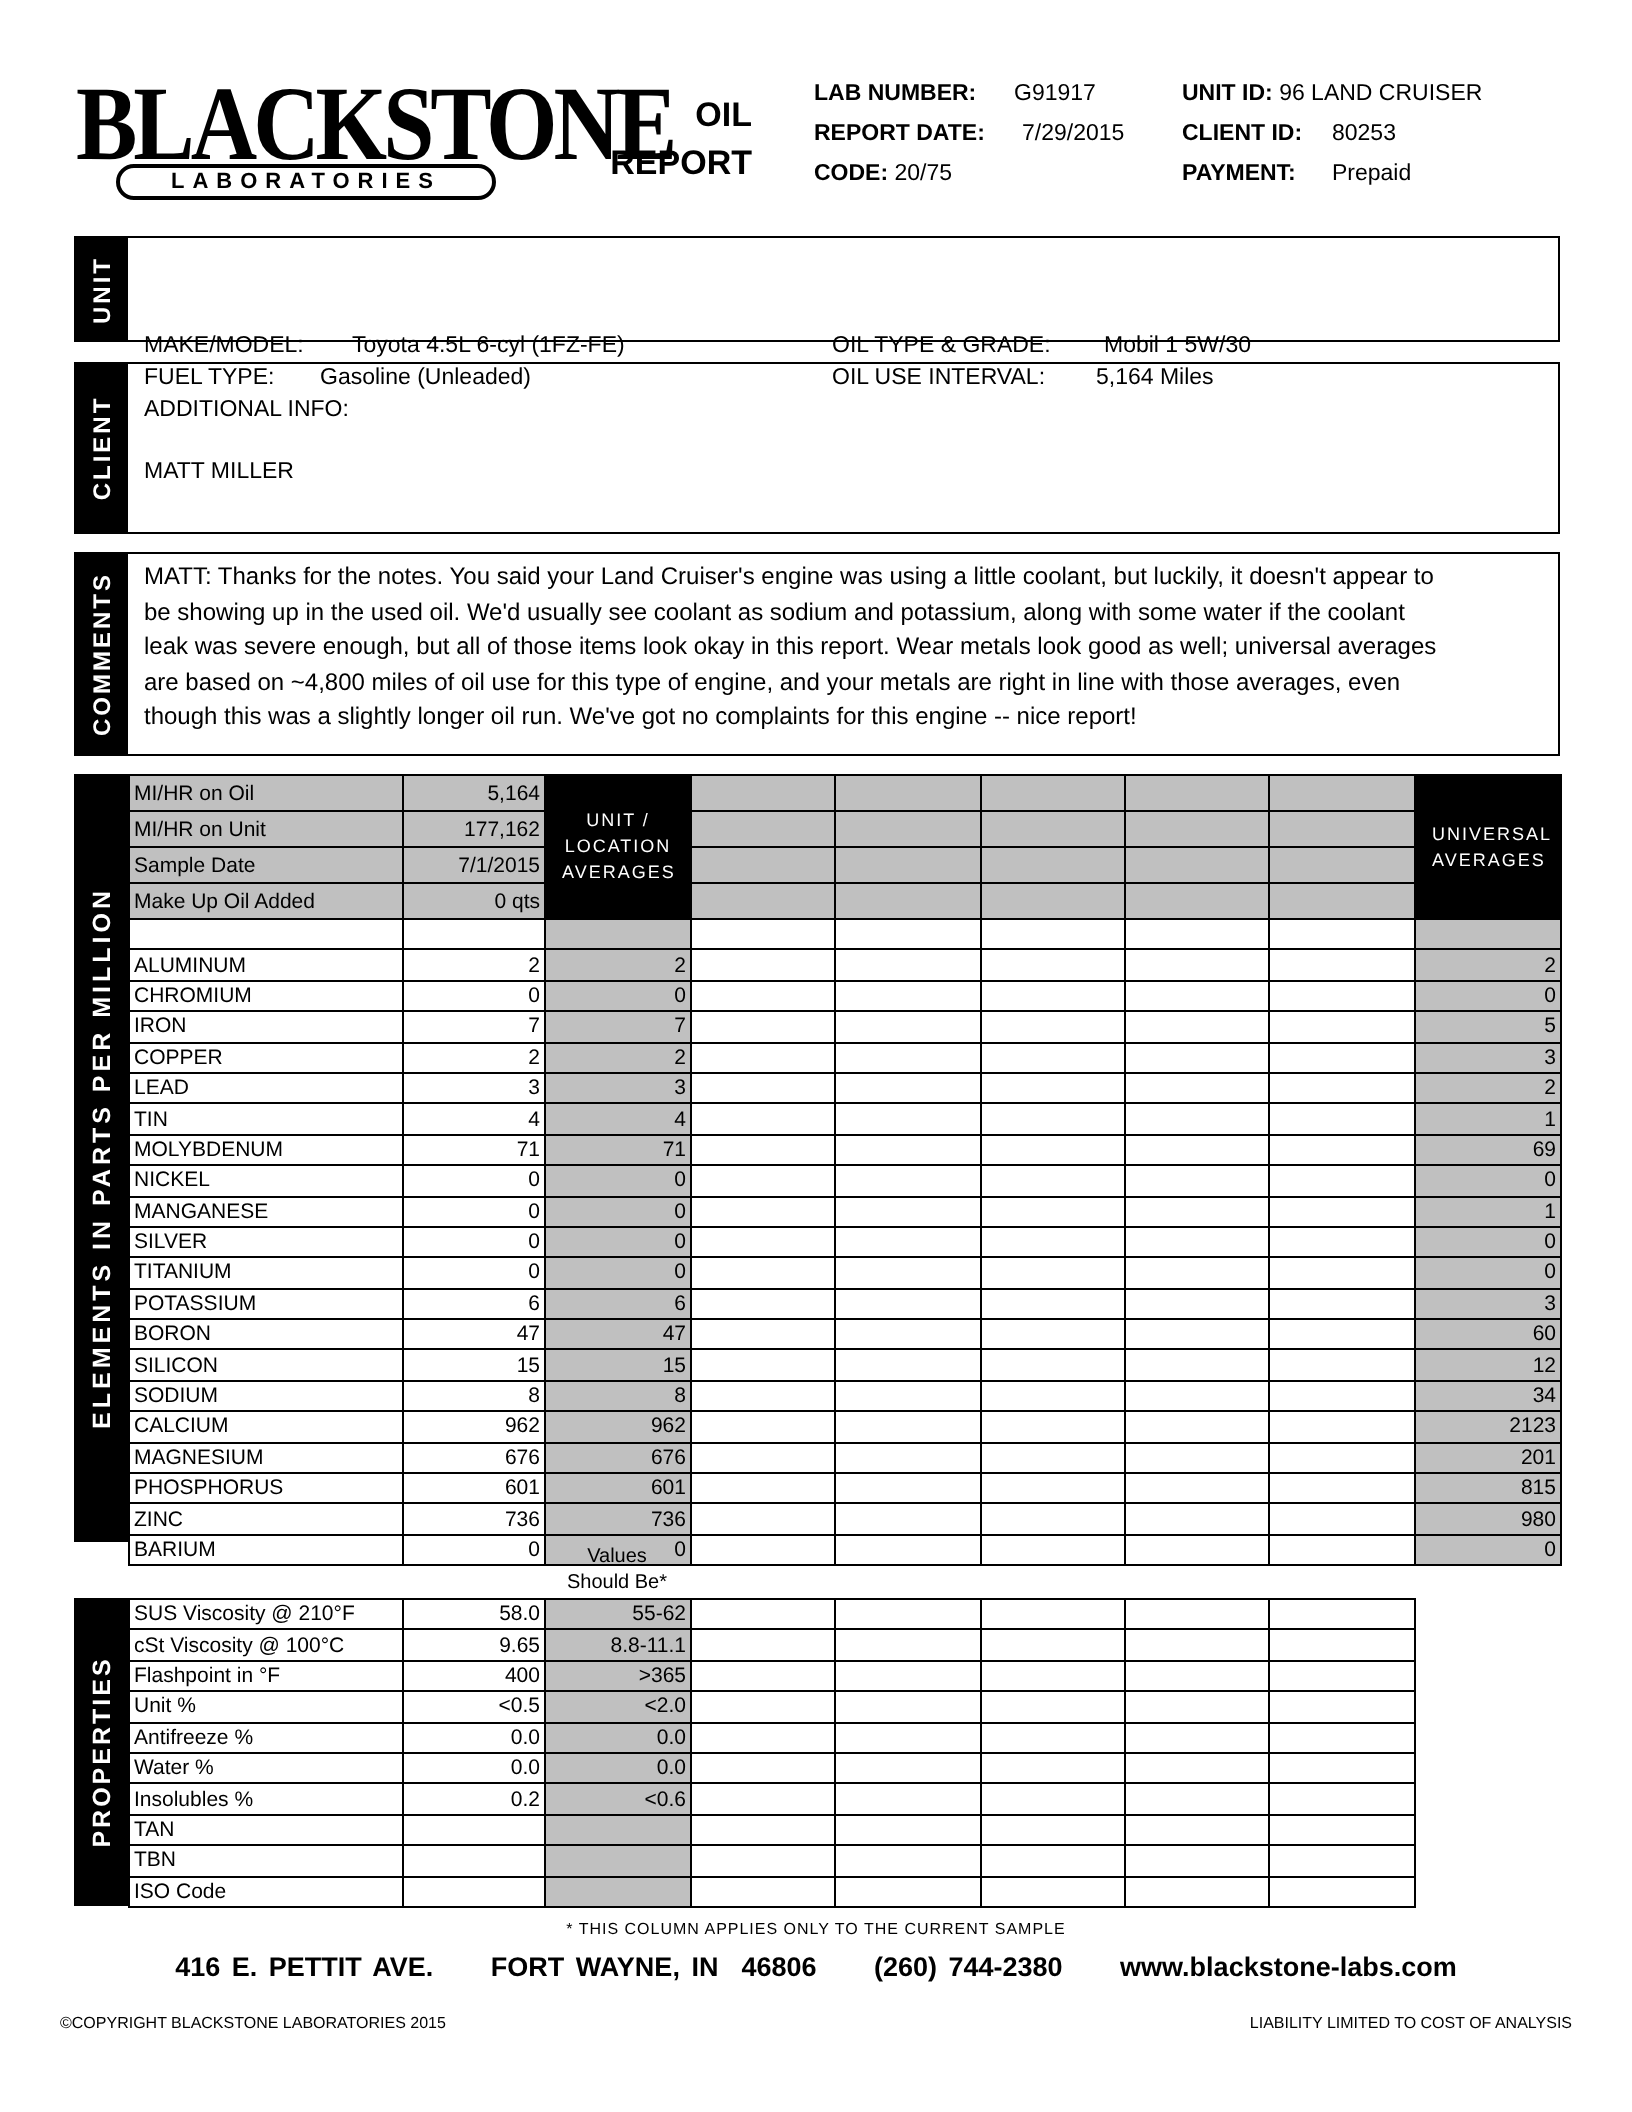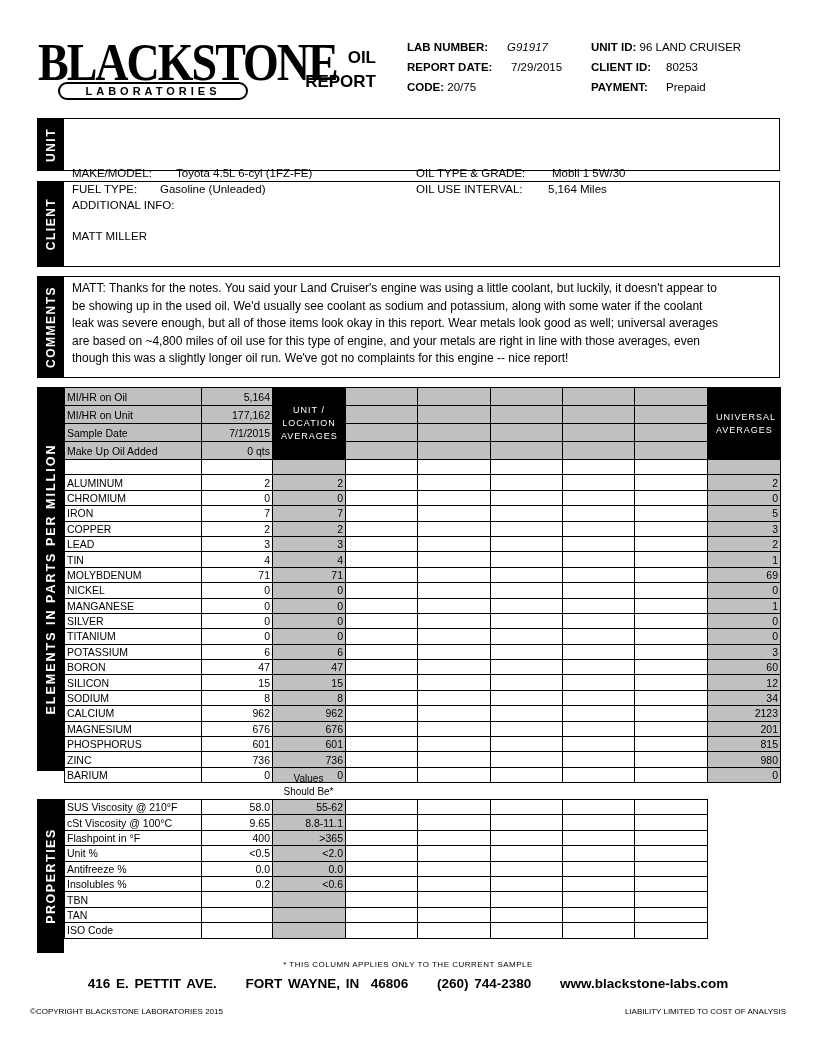--- a/index.html
+++ b/index.html
@@ -31,21 +31,21 @@
 
 <div class="abs logo">
   <span class="logo-main">BLACKSTONE</span>
   <div class="logo-sub">LABORATORIES</div>
 </div>
 <div class="abs title">
   <div>OIL</div>
   <div>REPORT</div>
 </div>
 <div class="abs hdr" style="left:407px; top:37px;">
-  <div><b>LAB NUMBER:</b><span style="position:absolute; left:100px;font-style:italic;">G91917</span></div>
+  <div><b>LAB NUMBER:</b><span style="position:absolute; left:100px;">G91917</span></div>
   <div><b>REPORT DATE:</b><span style="position:absolute; left:104px;">7/29/2015</span></div>
   <div><b>CODE:</b> <span>20/75</span></div>
 </div>
 <div class="abs hdr" style="left:591px; top:37px; width:200px;">
   <div><b>UNIT ID:</b> <span>96 LAND CRUISER</span></div>
   <div><b>CLIENT ID:</b><span style="position:absolute; left:75px;">80253</span></div>
   <div><b>PAYMENT:</b><span style="position:absolute; left:75px;">Prepaid</span></div>
 </div>
 
 <div class="box" style="top:118px; height:53px;">
@@ -429,41 +429,51 @@
         <td>Antifreeze %</td>
         <td class="r">0.0</td>
         <td class="g r">0.0</td>
         <td></td>
         <td></td>
         <td></td>
         <td></td>
         <td></td>
       </tr>
       <tr>
+        <td>Water %</td>
+        <td class="r">0.0</td>
+        <td class="g r">0.0</td>
+        <td></td>
+        <td></td>
+        <td></td>
+        <td></td>
+        <td></td>
+      </tr>
+      <tr>
         <td>Insolubles %</td>
         <td class="r">0.2</td>
         <td class="g r">&lt;0.6</td>
         <td></td>
         <td></td>
         <td></td>
         <td></td>
         <td></td>
       </tr>
       <tr>
-        <td>TBN</td>
+        <td>TAN</td>
         <td class="r"></td>
         <td class="g r"></td>
         <td></td>
         <td></td>
         <td></td>
         <td></td>
         <td></td>
       </tr>
       <tr>
-        <td>TAN</td>
+        <td>TBN</td>
         <td class="r"></td>
         <td class="g r"></td>
         <td></td>
         <td></td>
         <td></td>
         <td></td>
         <td></td>
       </tr>
       <tr>
         <td>ISO Code</td>

